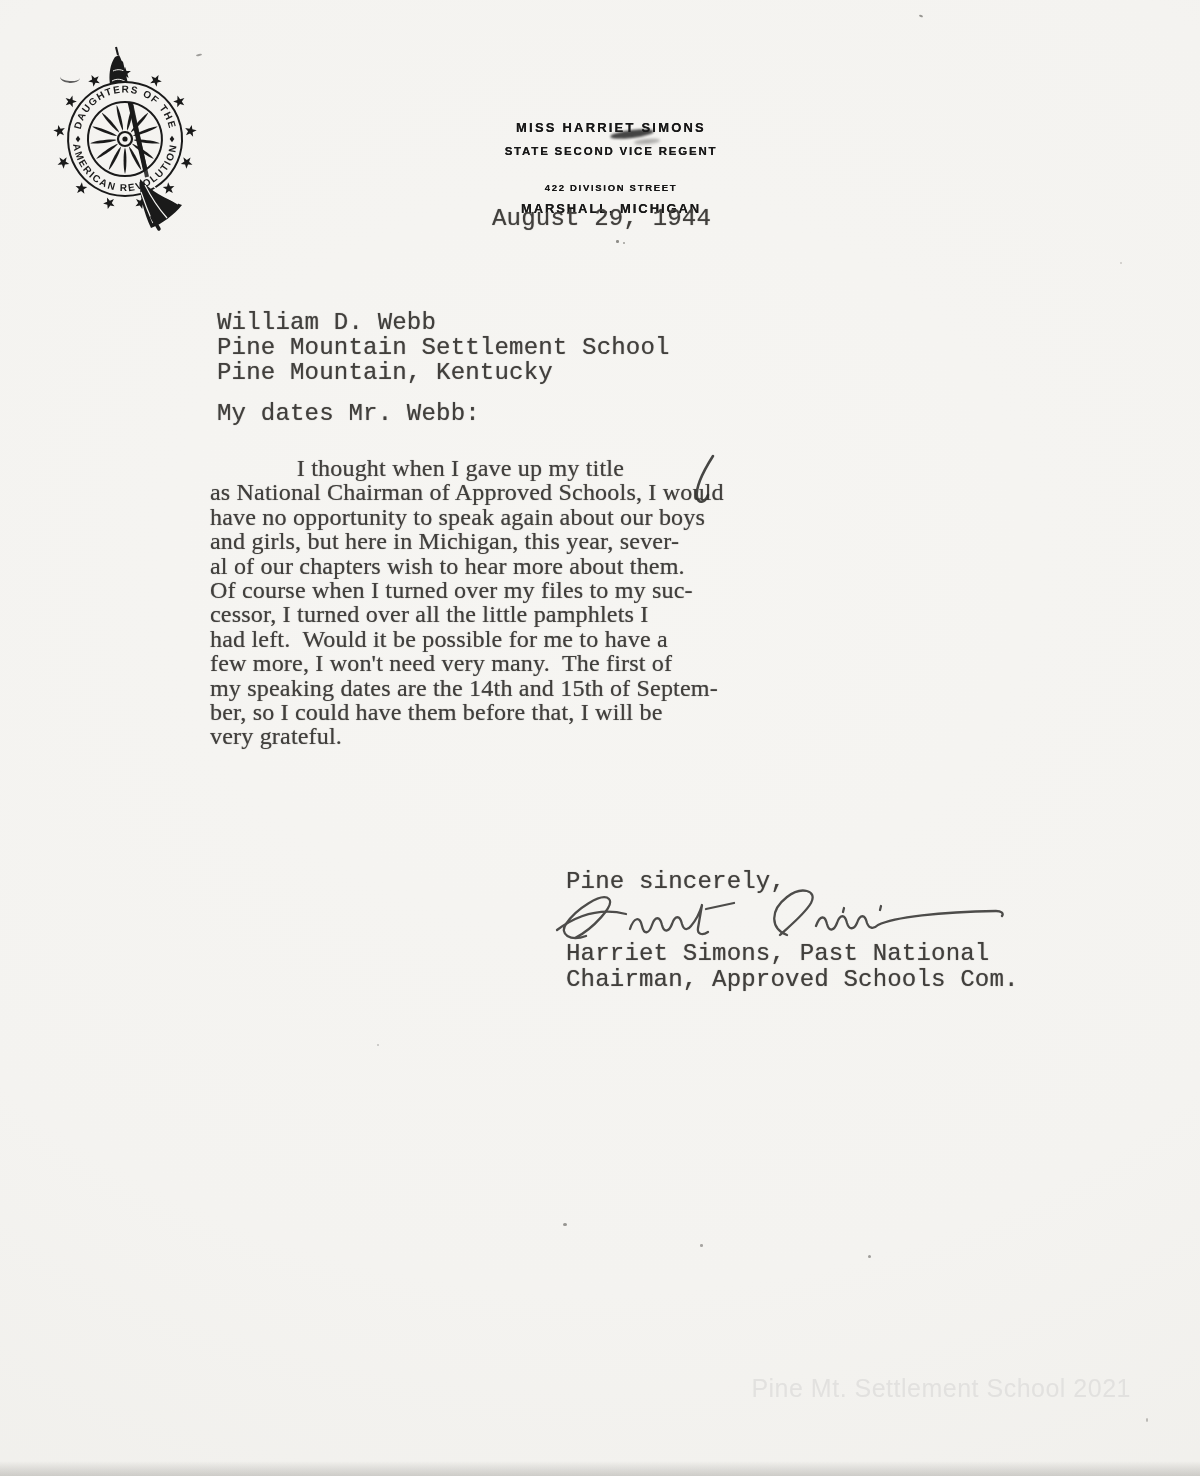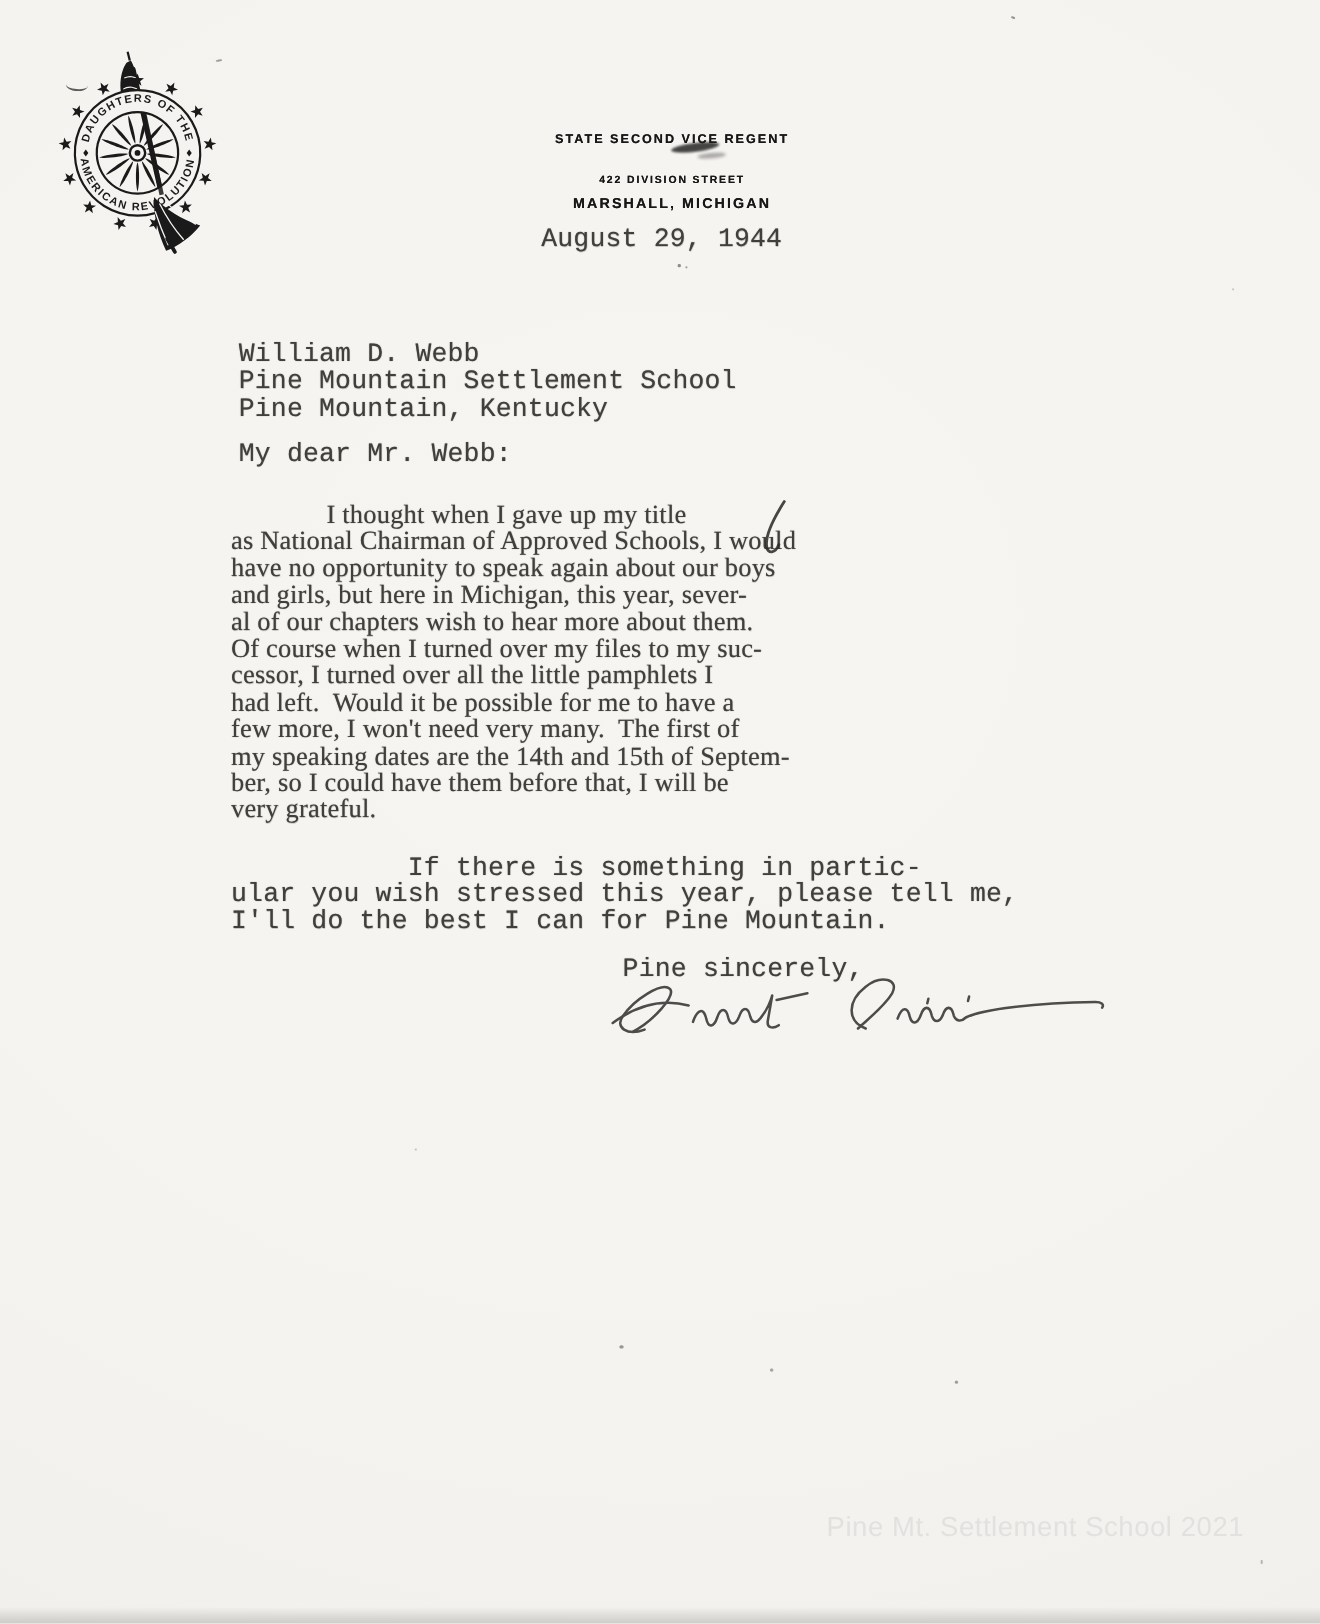--- a/index.html
+++ b/index.html
@@ -133,71 +133,71 @@
     <g>
       <path d="M95,134 C106,146 120,154 137,160 C129,170 117,179 106,183 C99,168 94,150 95,134 Z" fill="#1a1a1a"></path>
       <path d="M100,140 C106,152 114,164 122,173 M96,147 C100,159 104,169 108,178 M106,139 C116,149 127,155 133,159" stroke="#f4f3f0" stroke-width="1.2" fill="none"></path>
       <line x1="107" y1="172" x2="114" y2="184" stroke="#1a1a1a" stroke-width="3.5" stroke-linecap="round"></line>
     </g>
   </svg>
 
   <div class="pencil-dash"></div>
 
   <div class="letterhead">
+    <div class="lh-line lh-name">MISS HARRIET SIMONS</div>
     <div class="lh-line lh-title">STATE SECOND VICE REGENT</div>
     <div class="lh-line lh-street">422 DIVISION STREET</div>
     <div class="lh-line lh-city">MARSHALL, MICHIGAN</div>
   </div>
 
   <div class="smudge" style="left:610px;top:130px;width:44px;height:8px;transform:rotate(-7deg);opacity:.82;"></div>
   <div class="smudge" style="left:634px;top:139px;width:26px;height:5px;transform:rotate(-5deg);opacity:.35;filter:blur(1.5px);"></div>
 
   <div class="typed" style="left:492px;top:207px;">August 29, 1944</div>
 
   <div class="typed" style="left:217px;top:310px;line-height:25px;">William D. Webb
 Pine Mountain Settlement School
 Pine Mountain, Kentucky</div>
 
-  <div class="typed" style="left:217px;top:402px;">My dear Mr. Webb:</div>
+  <div class="typed" style="left:217px;top:402px;">My dates Mr. Webb:</div>
 
   <div class="typed" style="left:210px;top:456px;font-family:Liberation Serif, serif;">              I thought when I gave up my title
 as National Chairman of Approved Schools, I would
 have no opportunity to speak again about our boys
 and girls, but here in Michigan, this year, sever-
 al of our chapters wish to hear more about them.
 Of course when I turned over my files to my suc-
 cessor, I turned over all the little pamphlets I
 had left.  Would it be possible for me to have a
 few more, I won't need very many.  The first of
 my speaking dates are the 14th and 15th of Septem-
 ber, so I could have them before that, I will be
 very grateful.</div>
 
   <svg style="left:684px;top:452px;" width="36" height="58" viewBox="0 0 36 58">
     <path class="pen-stroke" d="M29,4 C22,15 11,33 13,45 C14,52 21,51 24,43"></path>
   </svg>
 
-  <div class="typed" style="left:210px;top:778px;">           If there is something in partic-
-ular you wish stressed this year, please tell me,
-I'll do the best I can for Pine Mountain.</div>
 
   <div class="typed" style="left:566px;top:870px;">Pine sincerely,</div>
 
   <svg style="left:550px;top:884px;" width="460" height="66" viewBox="0 0 460 66">
     <g class="sig-stroke">
       <path d="M36,52 C20,58 9,50 16,40 C26,25 52,8 59,15 C65,21 43,45 25,54"></path>
       <path d="M7,46 C30,29 52,24 76,30"></path>
       <path d="M80,45 c4,-12 10,-13 12,-3 c2,9 7,8 10,-1 c3,-9 8,-9 10,0 c2,8 7,7 10,-1 c3,-9 8,-9 10,0 c2,7 6,6 9,2 c5,-6 9,-14 11,-21 l-4,23 c-1,6 4,8 10,4"></path>
       <path d="M156,25 l28,-6"></path>
       <path d="M237,51 C221,45 219,27 237,13 C251,2 268,6 261,19 C254,31 236,45 230,51"></path>
       <path d="M266,42 c4,-11 9,-11 11,-2 c2,8 7,7 10,-1 c3,-9 8,-9 10,0 c2,7 7,7 10,0 c3,-9 8,-9 10,0 c2,6 7,6 11,2 c16,-8 62,-13 118,-14 c5,0 8,2 6,5"></path>
       <path d="M293,28 l1,-4 M330,26 l1,-4"></path>
     </g>
   </svg>
 
+  <div class="typed" style="left:566px;top:941px;line-height:25.8px;">Harriet Simons, Past National
+Chairman, Approved Schools Com.</div>
 
   <div class="watermark">Pine Mt. Settlement School 2021</div>
 
   <div class="speck" style="left:919px;top:15px;width:4px;height:2px;opacity:.55;transform:rotate(20deg);"></div>
   <div class="speck" style="left:196px;top:54px;width:6px;height:2px;opacity:.5;transform:rotate(-10deg);"></div>
   <div class="speck" style="left:616px;top:240px;width:2.5px;height:2.5px;opacity:.6;"></div>
   <div class="speck" style="left:623px;top:242px;width:2px;height:2px;opacity:.5;"></div>
   <div class="speck" style="left:563px;top:1223px;width:3.5px;height:3px;opacity:.55;"></div>
   <div class="speck" style="left:700px;top:1244px;width:2.5px;height:2.5px;opacity:.45;"></div>
   <div class="speck" style="left:868px;top:1255px;width:3px;height:3px;opacity:.5;"></div>

